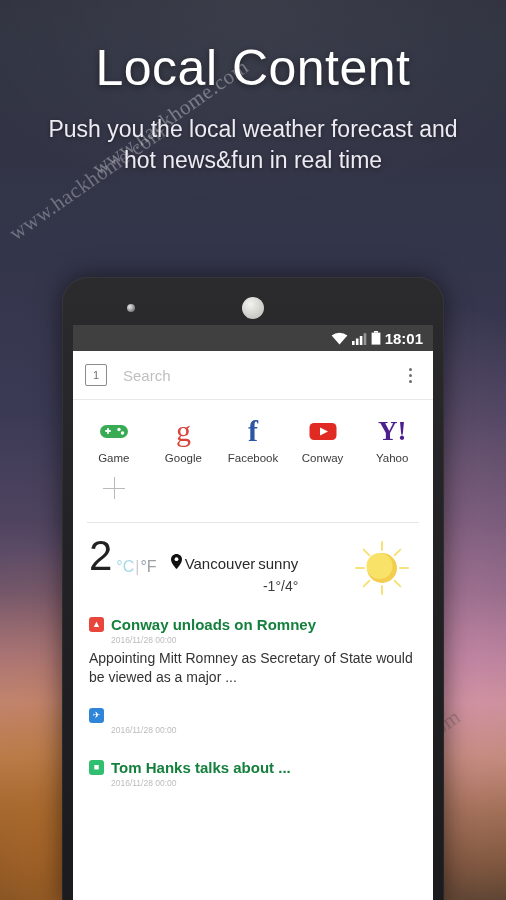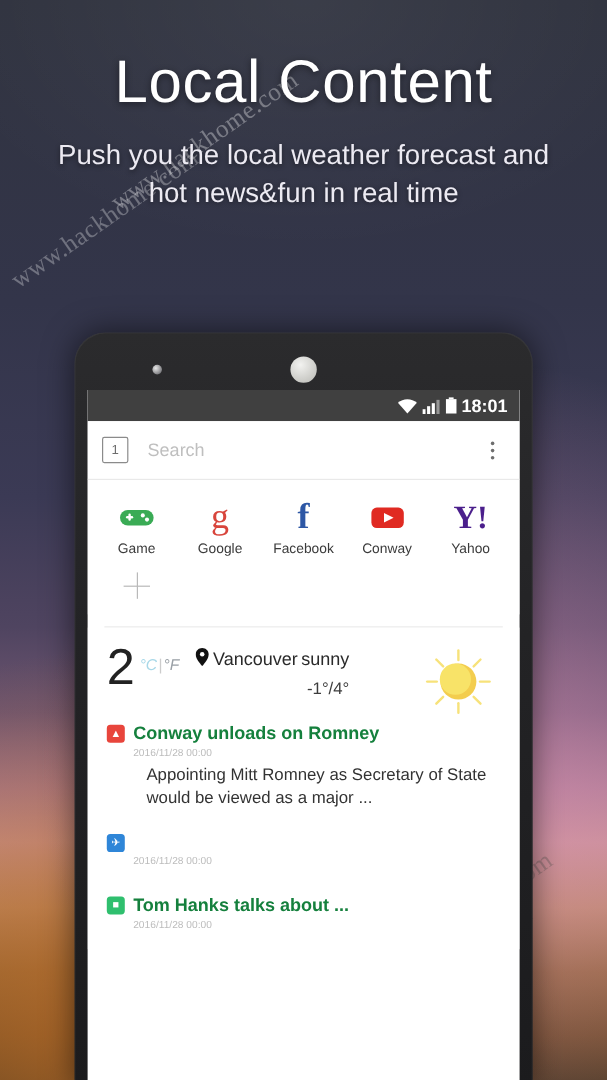--- a/index.html
+++ b/index.html
@@ -86,39 +86,39 @@
   .plus:after{top:0;left:10.5px;height:22px;width:1.4px;}
   .gLogo{font-family:"Liberation Serif","DejaVu Serif",serif;font-size:30px;color:#d8453c;line-height:.85;font-weight:400;}
   .fLogo{font-family:"Liberation Serif","DejaVu Serif",serif;font-size:30px;color:#2d57a5;line-height:.85;font-weight:bold;}
   .yLogo{font-family:"Liberation Serif","DejaVu Serif",serif;font-size:27px;color:#4b1f8c;line-height:.9;font-weight:bold;}
 
   #divider{height:1px;background:#e6e6e6;margin:10px 14px 0 14px;}
 
   
   #weather{display:flex;align-items:flex-start;padding:14px 16px 10px 16px;background:#fff;position:relative;}
   #temp{font-size:42px;color:#222;line-height:.9;font-weight:300;}
-  #unitBox{margin-left:4px;margin-top:9px;font-size:13px;white-space:nowrap;font-style:italic;}
+  #unitBox{margin-left:4px;margin-top:21px;font-size:16px;white-space:nowrap;}
   #unitC{color:#a8d8e8;}
   #unitSep{color:#cccccc;margin:0 1px;}
   #unitF{color:#9aa0a6;}
-  #wInfo{margin-left:14px;margin-top:3px;}
+  #wInfo{margin-left:14px;margin-top:17px;}
   #wLoc{font-size:15px;color:#2a2a2a;display:flex;align-items:center;gap:3px;}
   #wRange{font-size:14px;color:#3c3c3c;margin-top:6px;margin-left:26px;text-align:right;}
   #sun{position:absolute;right:22px;top:16px;width:58px;height:58px;}
 
   
   #news{background:#fff;padding:4px 0 0 0;}
   .nitem{padding:8px 16px 12px 16px;}
   .nhead{display:flex;align-items:center;gap:7px;}
   .nfav{width:15px;height:15px;border-radius:3px;flex:0 0 auto;position:relative;
         display:flex;align-items:center;justify-content:center;}
   .nfav span{color:#fff;font-size:9px;line-height:1;}
   .ntitle{font-size:15px;font-weight:bold;color:#15803d;white-space:nowrap;overflow:hidden;}
   .ndate{font-size:8.5px;color:#bcbcbc;margin:2px 0 4px 22px;}
-  .nbody{font-size:14px;color:#333;line-height:1.38;margin-left:33px;}
+  .nbody{font-size:14px;color:#333;line-height:1.38;}
 </style>
 </head>
 <body>
 
 <div id="bg"></div>
 <div id="bgTopShade"></div>
 
 <div class="wm wm1">www.hackhome.com</div>
 <div class="wm wm2">www.hackhome.com</div>
 <div class="wm wm3">www.hackhome.com</div>

